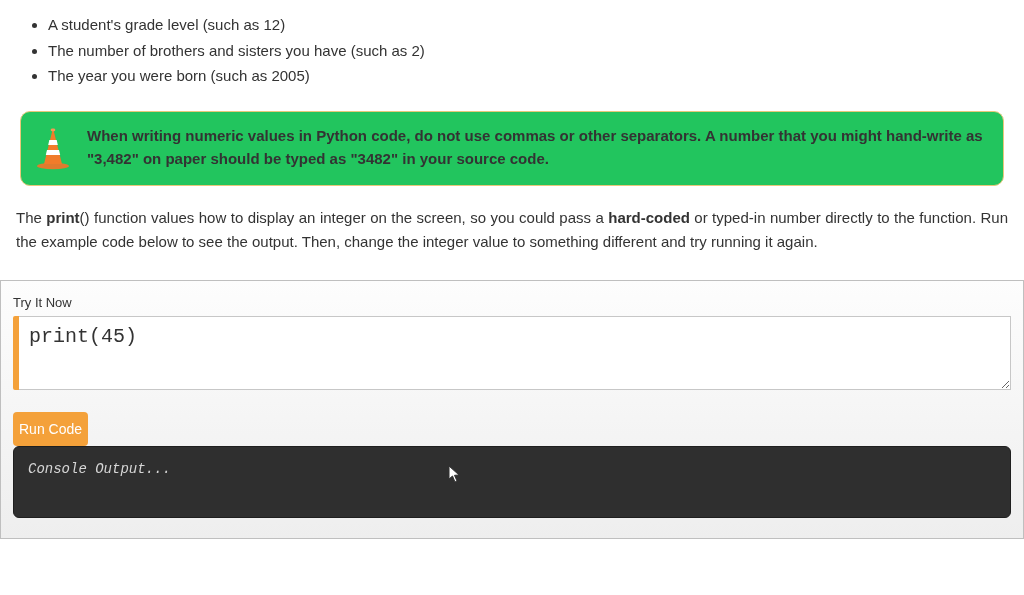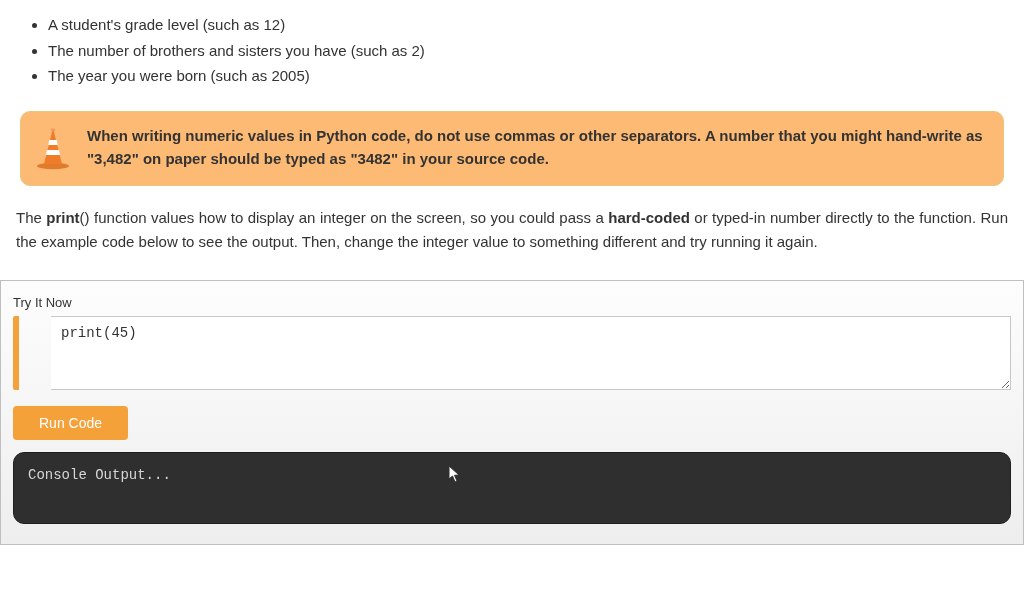--- a/index.html
+++ b/index.html
@@ -16,21 +16,21 @@
     padding: 12px 14px;
   }
   ul.bullets {
     list-style: disc;
     padding-left: 34px;
     line-height: 1.7;
     margin-bottom: 22px;
     color: #333;
   }
   .callout {
-    background: #fdba74;
+    background: #22c55e;
     border: 1px solid #e8c77a;
     border-radius: 10px;
     padding: 12px 18px 12px 14px;
     margin: 0 6px 20px 6px;
     display: flex;
     align-items: flex-start;
     gap: 16px;
   }
   .callout .cone {
     flex: 0 0 auto;
@@ -72,49 +72,48 @@
     border-top-left-radius: 2px;
     border-bottom-left-radius: 2px;
   }
   textarea.code-editor {
     flex: 1;
     height: 74px;
     border: 1px solid #c7c7c7;
     border-left: none;
     background: #fff;
     font-family: "Courier New", monospace;
-    font-size: 14px;
+    font-size: 20px;
     padding: 8px 10px;
     color: #333;
     resize: both;
     outline: none;
-    margin-left: 32px;
   }
   .run-btn {
     display: inline-block;
-    margin-top: 16px;
+    margin-top: 22px;
     background: #f4a13a;
     color: #fff;
     border: none;
     border-radius: 4px;
-    padding: 9px 26px;
+    padding: 9px 6px;
     font-size: 14px;
     font-family: inherit;
     cursor: pointer;
   }
   .console {
-    margin-top: 12px;
     background: #2f2f2f;
     border: 1px solid #1f1f1f;
-    border-radius: 11px;
+    border-radius: 6px;
     color: #d6d6d6;
     font-family: "Courier New", monospace;
     font-size: 14px;
     padding: 14px 14px;
     min-height: 72px;
+    font-style: italic;
   }
   .cursor-arrow {
     position: absolute;
     left: 448px;
     top: 465px;
     pointer-events: none;
   }
 </style>
 </head>
 <body>

